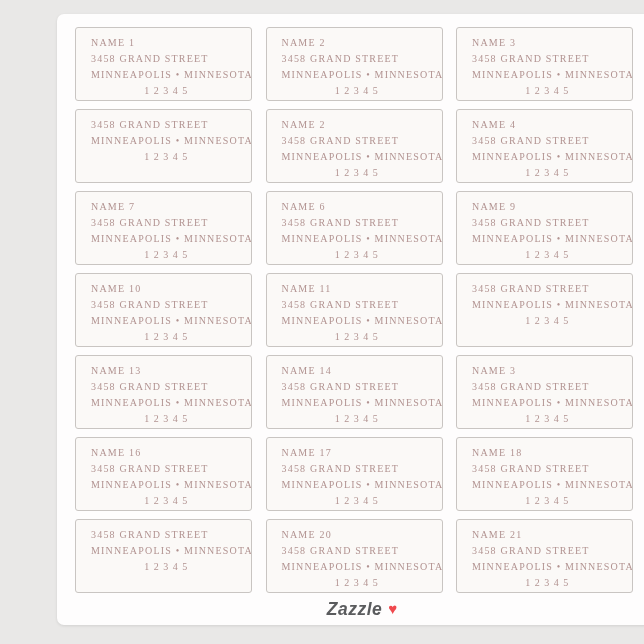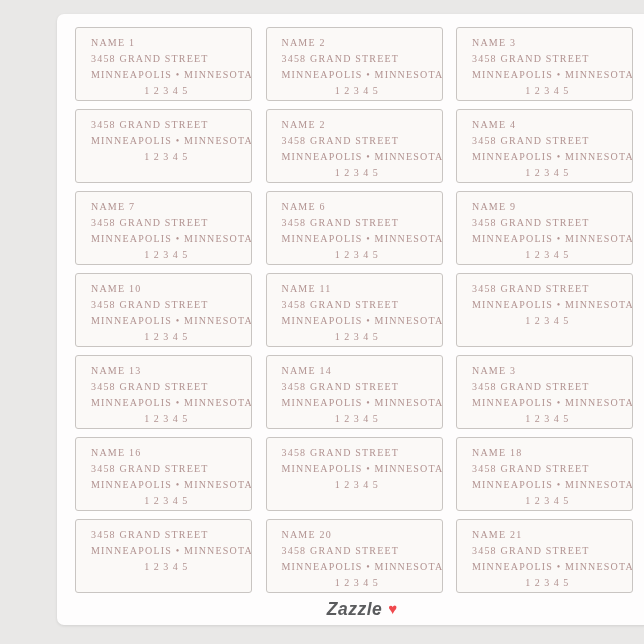--- a/index.html
+++ b/index.html
@@ -172,20 +172,21 @@
     <div class="label-line city">MINNEAPOLIS • MINNESOTA</div>
     <div class="label-line zip">12345</div>
   </div>
       <div class="label-card">
     <div class="label-line name">NAME 16</div>
     <div class="label-line street">3458 GRAND STREET</div>
     <div class="label-line city">MINNEAPOLIS • MINNESOTA</div>
     <div class="label-line zip">12345</div>
   </div>
       <div class="label-card">
+    <div class="label-line name">NAME 17</div>
     <div class="label-line street">3458 GRAND STREET</div>
     <div class="label-line city">MINNEAPOLIS • MINNESOTA</div>
     <div class="label-line zip">12345</div>
   </div>
       <div class="label-card">
     <div class="label-line name">NAME 18</div>
     <div class="label-line street">3458 GRAND STREET</div>
     <div class="label-line city">MINNEAPOLIS • MINNESOTA</div>
     <div class="label-line zip">12345</div>
   </div>

